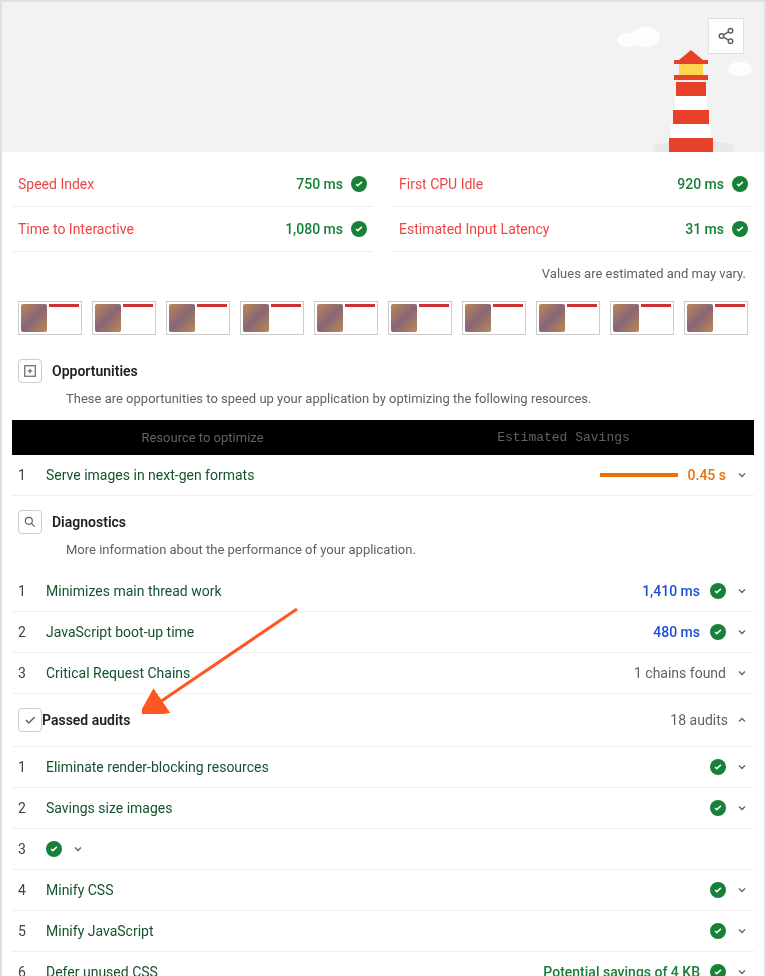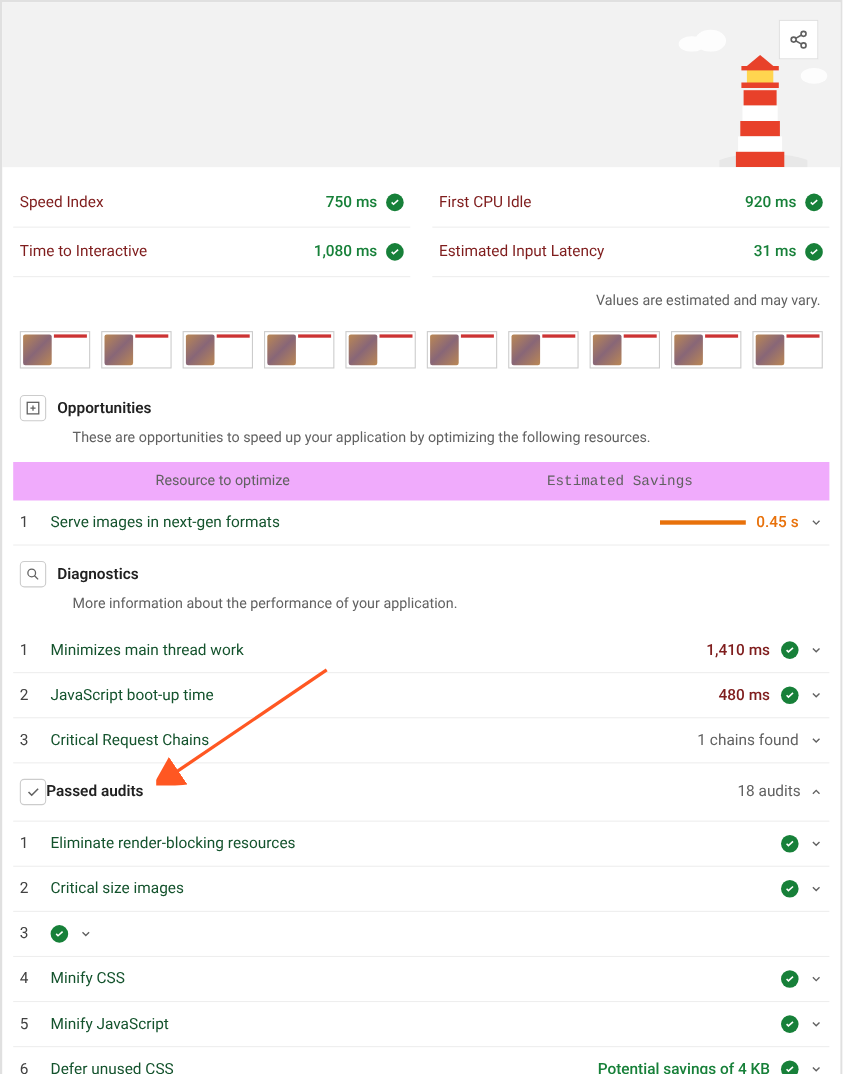--- a/index.html
+++ b/index.html
@@ -10,50 +10,50 @@
 .share-btn { position: absolute; top: 16px; right: 20px; width: 36px; height: 36px; background: #fff; border: 1px solid #e0e0e0; display: flex; align-items: center; justify-content: center; cursor: pointer; }
 .lighthouse { position: absolute; right: 30px; bottom: 0; }
 .cloud { position: absolute; fill: #fff; opacity: 0.9; }
 .cloud1 { top: 20px; right: 100px; width: 50px; }
 .cloud2 { top: 55px; right: 0; width: 40px; }
 
 .content { padding: 0 10px 10px 10px; }
 .metrics { display: flex; gap: 20px; margin-top: 10px; }
 .metrics-col { flex: 1; }
 .metric-row { display: flex; justify-content: space-between; align-items: center; padding: 14px 6px; border-bottom: 1px solid #eee; }
-.metric-label { color: #7f1d1d; }
+.metric-label { color: #ef4444; }
 .metric-val { color: #178039; font-weight: 500; }
 .metric-val-wrap { display: flex; align-items: center; gap: 8px; }
 .check-ico { width: 16px; height: 16px; border-radius: 50%; background: #178039; display: flex; align-items: center; justify-content: center; flex-shrink: 0; }
 .check-ico svg { width: 10px; height: 10px; }
 
 .est-note { text-align: right; color: #616161; font-size: 13px; padding: 14px 8px 20px; }
 
 .filmstrip { display: flex; gap: 8px; justify-content: space-between; padding: 0 6px 10px; }
 .frame { width: 64px; height: 34px; border: 1px solid #ccc; background: #fff; position: relative; }
 .frame::before { content: ""; position: absolute; top: 2px; left: 2px; width: 26px; height: 28px; background: linear-gradient(135deg,#b85,#867,#b85); border-radius: 2px; }
 .frame::after { content: ""; position: absolute; top: 2px; left: 30px; right: 2px; height: 3px; background: #c33; }
 
 .section-header { display: flex; align-items: center; gap: 10px; padding: 14px 6px 8px; }
 .section-icon { width: 24px; height: 24px; border: 1px solid #ccc; border-radius: 4px; display: flex; align-items: center; justify-content: center; color: #616161; font-size: 13px; }
 .section-title { font-weight: 600; color: #212121; }
 .section-desc { color: #616161; padding: 0 6px 14px; font-size: 13px; margin-left: 48px; }
 
-.opp-header { display: flex; background: #f0abfc; padding: 10px; color: #616161; font-size: 13px; }
+.opp-header { display: flex; background: #000000; padding: 10px; color: #616161; font-size: 13px; }
 .opp-header .c1 { flex: 1; text-align: center; }
 .opp-header .c2 { flex: 1; text-align: center; font-family: Liberation Mono, monospace; }
 
 .list-row { display: flex; align-items: center; padding: 12px 6px; border-bottom: 1px solid #eee; gap: 14px; }
 .list-num { width: 14px; color: #424242; }
 .list-label { flex: 1; color: #14532d; }
 .list-right { display: flex; align-items: center; gap: 10px; color: #616161; }
 .chev { width: 12px; height: 12px; }
 .savings-bar { width: 78px; height: 4px; background: #e8710a; }
 .savings-val { color: #e8710a; font-weight: 500; }
-.diag-val { color: #7f1d1d; font-weight: 500; }
+.diag-val { color: #1d4ed8; font-weight: 500; }
 .diag-gray { color: #616161; }
 .potential-savings { color: #178039; font-weight: 500; }
 .audits-count { color: #616161; margin-left: auto; padding-right: 8px; }
 
 .passed-header { display: flex; align-items: center; padding: 14px 6px; border-bottom: 1px solid #eee; }
 </style>
 </head>
 <body>
 
 <div class="report">
@@ -266,21 +266,21 @@
                 <path d="M5 12l4 4L19 7" fill="none" stroke="#fff" stroke-width="3.5"></path>
               </svg>
             </span>
             <svg class="chev" viewBox="0 0 24 24">
               <path d="M6 9l6 6 6-6" fill="none" stroke="#616161" stroke-width="2.5"></path>
             </svg>
           </span>
         </div>
         <div class="list-row">
           <span class="list-num">2</span>
-          <span class="list-label">Critical size images</span>
+          <span class="list-label">Savings size images</span>
           <span class="list-right">
             <span class="check-ico">
               <svg viewBox="0 0 24 24">
                 <path d="M5 12l4 4L19 7" fill="none" stroke="#fff" stroke-width="3.5"></path>
               </svg>
             </span>
             <svg class="chev" viewBox="0 0 24 24">
               <path d="M6 9l6 6 6-6" fill="none" stroke="#616161" stroke-width="2.5"></path>
             </svg>
           </span>

